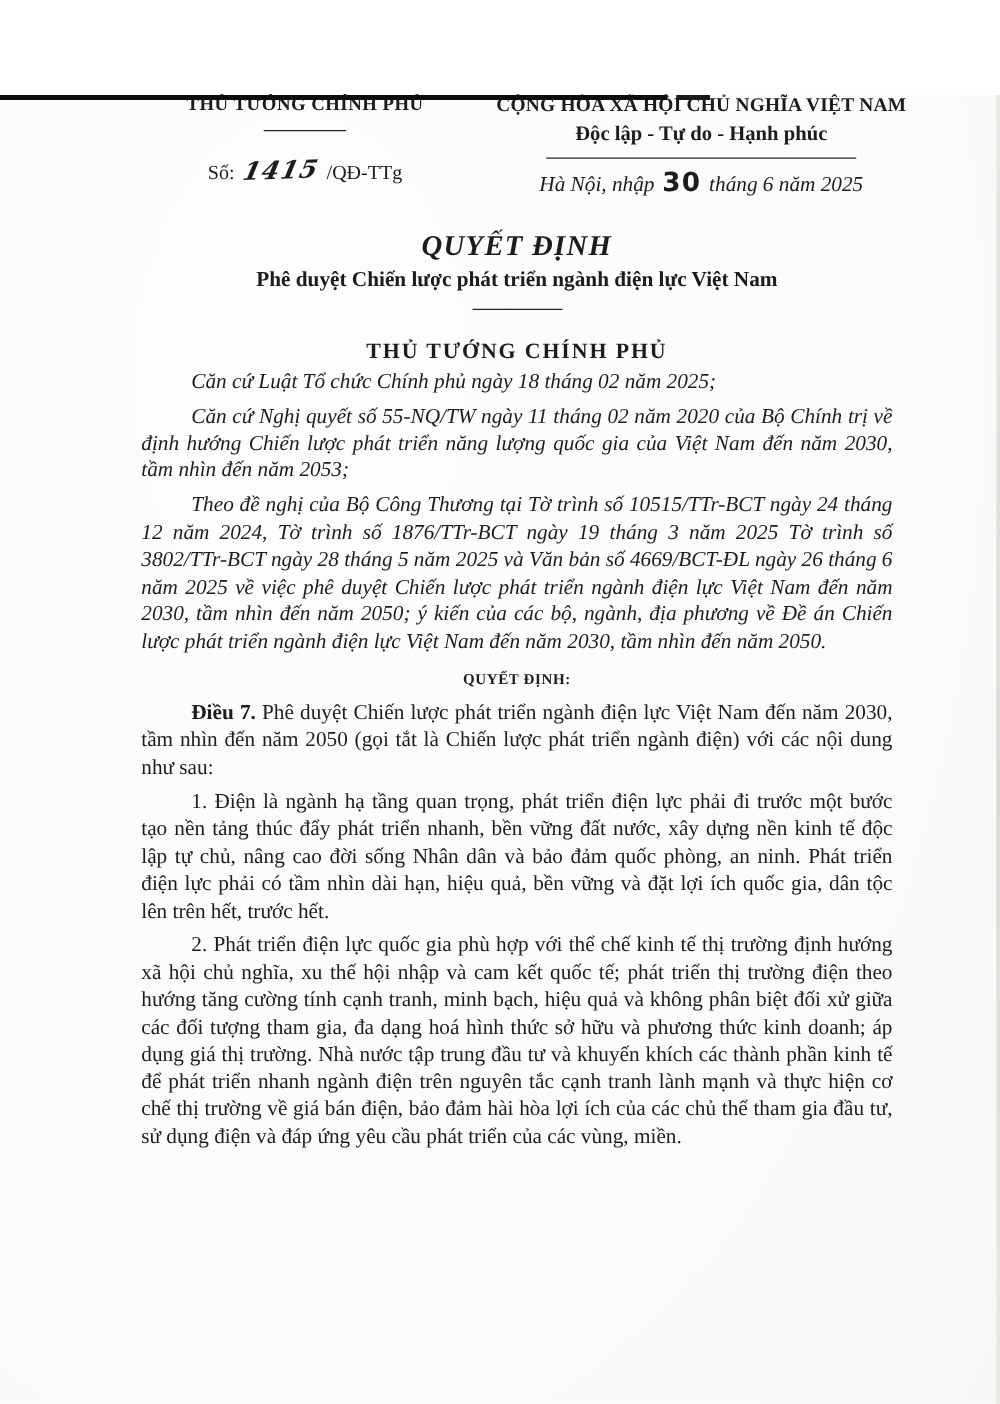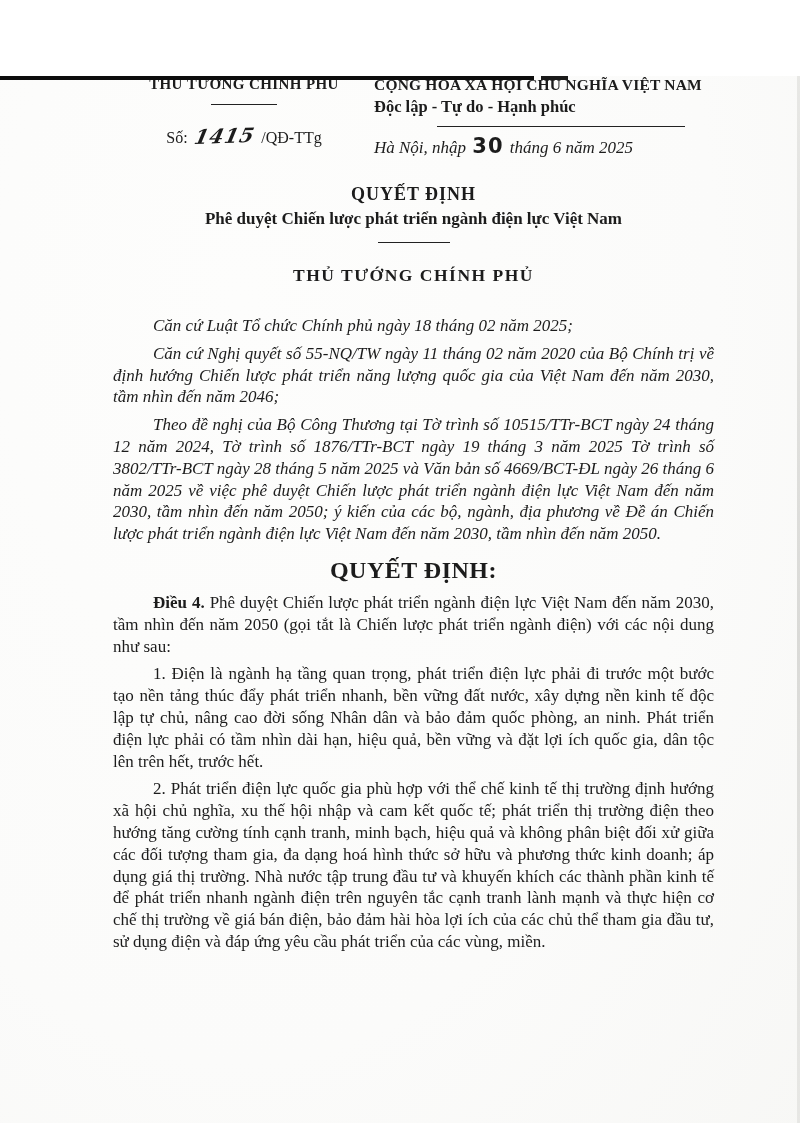--- a/index.html
+++ b/index.html
@@ -53,20 +53,21 @@
   .handwritten {
     display: inline-block;
     font-family: "DejaVu Serif", serif;
     font-style: italic; font-weight: bold;
     transform: skewX(-14deg) rotate(-2deg);
     font-size: 20px; letter-spacing: 1px;
     margin: 0 3px;
   }
   .header-right {
     width: 374px; margin-left: 7px;
+    text-align: center;
   }
   .motto-line1 {
     font-weight: bold; font-size: 15.5px; white-space: nowrap;
     letter-spacing: 0.2px;
   }
   .motto-line2 { font-weight: bold; font-size: 16.5px; margin-top: 3px; }
   .motto-underline {
     width: 248px; border: 0; border-top: 1.6px solid #222;
     margin: 9px auto 0 auto;
   }
@@ -82,44 +83,44 @@
   }
 
   
   .content {
     margin-left: 113px;
     width: 601px;
   }
 
   .title-block { margin-top: 26px; text-align: center; }
   .doc-type {
-    font-weight: bold; font-size: 18px; letter-spacing: 1px;
+    font-weight: bold; font-size: 23px; letter-spacing: 1px; font-style: italic;
   }
   .doc-subject {
     font-weight: bold; font-size: 17px; line-height: 22px; margin-top: 3px;
   }
   .title-divider {
     width: 72px; border: 0; border-top: 1.8px solid #222;
     margin: 12px auto 0 auto;
   }
   .authority {
     margin-top: 22px; text-align: center;
     font-weight: bold; font-size: 17.5px; letter-spacing: 1.5px;
   }
 
-  .body-text { margin-top: 29px; }
+  .body-text { margin-top: 3px; }
   p.para {
     margin: 0 0 6px 0;
     font-size: 17px; line-height: 21.8px;
     text-align: justify;
     text-indent: 40px;
   }
   p.italic { font-style: italic; }
   .decision-heading {
-    text-align: center; font-weight: bold; font-size: 24px;
+    text-align: center; font-weight: bold; font-size: 12px;
     letter-spacing: 0.5px;
     margin: 12px 0 8px 0;
   }
   .bold-lead { font-weight: bold; }
   .section-heading {
     font-weight: bold; font-size: 17.5px;
     margin: 8px 0 9px 0;
     text-indent: 42px;
   }
 </style>
@@ -159,25 +160,25 @@
       <div class="doc-subject">
         <div>Phê duyệt Chiến lược phát triển ngành điện lực Việt Nam</div>
       </div>
       <hr class="title-divider">
     </div>
 
     <div class="authority">THỦ TƯỚNG CHÍNH PHỦ</div>
 
     <div class="body-text">
       <p class="para italic">Căn cứ Luật Tổ chức Chính phủ ngày 18 tháng 02 năm 2025;</p>
-      <p class="para italic">Căn cứ Nghị quyết số 55-NQ/TW ngày 11 tháng 02 năm 2020 của Bộ Chính trị về định hướng Chiến lược phát triển năng lượng quốc gia của Việt Nam đến năm 2030, tầm nhìn đến năm 2046;</p>
+      <p class="para italic">Căn cứ Nghị quyết số 55-NQ/TW ngày 11 tháng 02 năm 2020 của Bộ Chính trị về định hướng Chiến lược phát triển năng lượng quốc gia của Việt Nam đến năm 2030, tầm nhìn đến năm 2053;</p>
       <p class="para italic">Theo đề nghị của Bộ Công Thương tại Tờ trình số 10515/TTr-BCT ngày 24 tháng 12 năm 2024, Tờ trình số 1876/TTr-BCT ngày 19 tháng 3 năm 2025 Tờ trình số 3802/TTr-BCT ngày 28 tháng 5 năm 2025 và Văn bản số 4669/BCT-ĐL ngày 26 tháng 6 năm 2025 về việc phê duyệt Chiến lược phát triển ngành điện lực Việt Nam đến năm 2030, tầm nhìn đến năm 2050; ý kiến của các bộ, ngành, địa phương về Đề án Chiến lược phát triển ngành điện lực Việt Nam đến năm 2030, tầm nhìn đến năm 2050.</p>
 
       <div class="decision-heading">QUYẾT ĐỊNH:</div>
 
-      <p class="para"><span class="bold-lead">Điều 4.</span><span> Phê duyệt Chiến lược phát triển ngành điện lực Việt Nam đến năm 2030, tầm nhìn đến năm 2050 (gọi tắt là Chiến lược phát triển ngành điện) với các nội dung như sau:</span></p>
+      <p class="para"><span class="bold-lead">Điều 7.</span><span> Phê duyệt Chiến lược phát triển ngành điện lực Việt Nam đến năm 2030, tầm nhìn đến năm 2050 (gọi tắt là Chiến lược phát triển ngành điện) với các nội dung như sau:</span></p>
 
 
       <p class="para">1. Điện là ngành hạ tầng quan trọng, phát triển điện lực phải đi trước một bước tạo nền tảng thúc đẩy phát triển nhanh, bền vững đất nước, xây dựng nền kinh tế độc lập tự chủ, nâng cao đời sống Nhân dân và bảo đảm quốc phòng, an ninh. Phát triển điện lực phải có tầm nhìn dài hạn, hiệu quả, bền vững và đặt lợi ích quốc gia, dân tộc lên trên hết, trước hết.</p>
       <p class="para">2. Phát triển điện lực quốc gia phù hợp với thể chế kinh tế thị trường định hướng xã hội chủ nghĩa, xu thế hội nhập và cam kết quốc tế; phát triển thị trường điện theo hướng tăng cường tính cạnh tranh, minh bạch, hiệu quả và không phân biệt đối xử giữa các đối tượng tham gia, đa dạng hoá hình thức sở hữu và phương thức kinh doanh; áp dụng giá thị trường. Nhà nước tập trung đầu tư và khuyến khích các thành phần kinh tế để phát triển nhanh ngành điện trên nguyên tắc cạnh tranh lành mạnh và thực hiện cơ chế thị trường về giá bán điện, bảo đảm hài hòa lợi ích của các chủ thể tham gia đầu tư, sử dụng điện và đáp ứng yêu cầu phát triển của các vùng, miền.</p>
     </div>
   </div>
 </div>
 
 </body></html>

